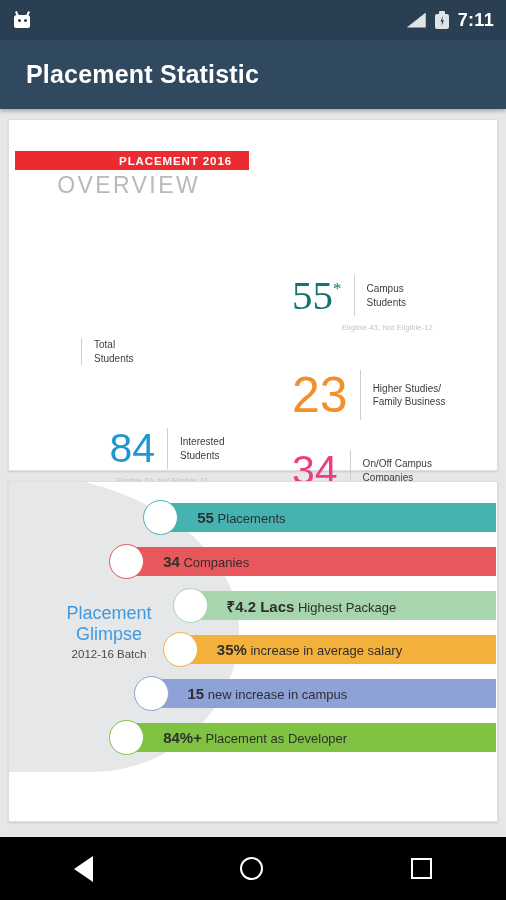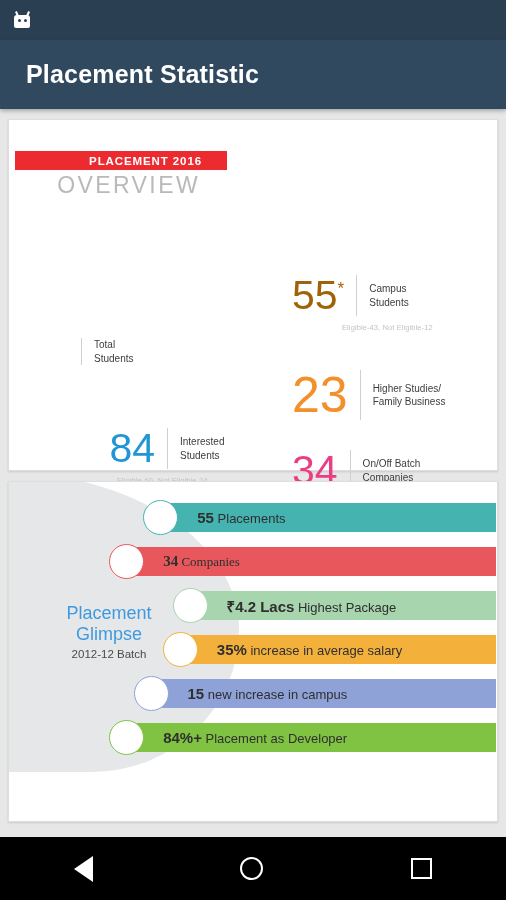--- a/index.html
+++ b/index.html
@@ -73,25 +73,25 @@
     box-shadow:0 1px 2px rgba(0,0,0,.13);
     position:relative;
   }
   .card.overview{ height:352px; margin-bottom:10px; }
   .card.glimpse{ height:341px; overflow:hidden; }
 
   
   .ov-inner{ position:absolute; inset:0; padding:0; }
 
   .banner{
-    position:absolute; left:6px; top:31px; width:212px; height:19px;
+    position:absolute; left:6px; top:31px; width:234px; height:19px;
     background:#eb2b30; color:#fff;
     font-size:11.5px; font-weight:bold; letter-spacing:.9px;
     display:flex; align-items:center; justify-content:flex-end;
-    padding-right:25px;
+    padding-right:17px;
   }
   .overview-word{
     position:absolute; left:6px; top:52px; width:194px;
     text-align:right; padding-right:9px;
     font-size:23px; color:#b9b9b9; letter-spacing:2.4px; font-weight:300;
   }
 
   .stat{ position:absolute; display:flex; align-items:center; }
   .stat .num{
     font-weight:300; line-height:1; text-align:right;
@@ -103,21 +103,21 @@
 
   
   .stat-total{ left:60px; top:218px; }
   .stat-total .num{ font-size:41px; color:#1b1b1b; width:86px; }
   
   .stat-interested{ left:60px; top:308px; }
   .stat-interested .num{ font-size:41px; color:#2196d3; width:86px; }
   .note-interested{ left:60px; top:356px; }
   
   .stat-placed{ left:283px; top:155px; }
-  .stat-placed .num{ font-size:41px; color:#a16207; position:relative; }
+  .stat-placed .num{ font-size:41px; color:#0f766e; position:relative;font-family:Liberation Serif, serif; }
   .stat-placed .num sup{ font-size:17px; vertical-align:super; line-height:0; }
   .note-placed{ left:285px; top:203px; }
   
   .stat-higher{ left:283px; top:250px; }
   .stat-higher .num{ font-size:50px; color:#f2902c; }
   
   .stat-comp{ left:283px; top:330px; }
   .stat-comp .num{ font-size:41px; color:#ec3c82; }
 
   .footnote{
@@ -173,20 +173,29 @@
 <body>
 
 <div class="statusbar">
   <div class="android-icon">
     <div class="ant l"></div>
       <div class="ant r"></div>
     <div class="head"></div>
     <div class="eye l"></div>
       <div class="eye r"></div>
   </div>
+  <div class="status-right">
+    <div class="signal"></div>
+    <div class="battery">
+      <div class="tip"></div>
+        <div class="body"></div>
+        <div class="bolt"></div>
+    </div>
+    <div class="clock">7:11</div>
+  </div>
 </div>
 
 <div class="appbar">
   <div class="title">Placement Statistic</div>
 </div>
 
 <div class="content">
 
   <div class="card overview">
     <div class="ov-inner">
@@ -227,45 +236,45 @@
         <div class="lbl">
           <div>Higher Studies/</div>
           <div>Family Business</div>
         </div>
       </div>
 
       <div class="stat stat-comp">
         <div class="num">34</div>
         <div class="divider"></div>
         <div class="lbl">
-          <div>On/Off Batch</div>
+          <div>On/Off Campus</div>
           <div>Companies</div>
         </div>
       </div>
 
       <div class="footnote">*Placement Status as on 31st March, 2016. Placement season ends in June-2016, by then remaining students will be placed.</div>
     </div>
   </div>
 
   <div class="card glimpse">
     <div class="blob"></div>
     <div class="glimpse-title">
       <div>Placement</div>
       <div>Glimpse</div>
     </div>
-    <div class="glimpse-batch">2012-12 Batch</div>
+    <div class="glimpse-batch">2012-16 Batch</div>
     <div class="bars" id="bars">
         <div class="bar-row">
           <div class="bar" style="width: 69%; background: rgb(69, 179, 176);">
             <div class="bar-text"><b>55</b><span> Placements</span></div>
           </div>
           <div class="bullet" style="border-color: rgb(69, 179, 176); right: calc(69% - 18px);"></div>
         </div>
         <div class="bar-row">
-          <div class="bar" style="width: 76%; background: rgb(232, 87, 92); font-family: Liberation Serif, serif;">
+          <div class="bar" style="width: 76%; background: rgb(232, 87, 92);">
             <div class="bar-text"><b>34</b><span> Companies</span></div>
           </div>
           <div class="bullet" style="border-color: rgb(232, 87, 92); right: calc(76% - 18px);"></div>
         </div>
         <div class="bar-row">
           <div class="bar" style="width: 63%; background: rgb(167, 213, 174);">
             <div class="bar-text"><b>₹4.2 Lacs</b><span> Highest Package</span></div>
           </div>
           <div class="bullet" style="border-color: rgb(167, 213, 174); right: calc(63% - 18px);"></div>
         </div>

